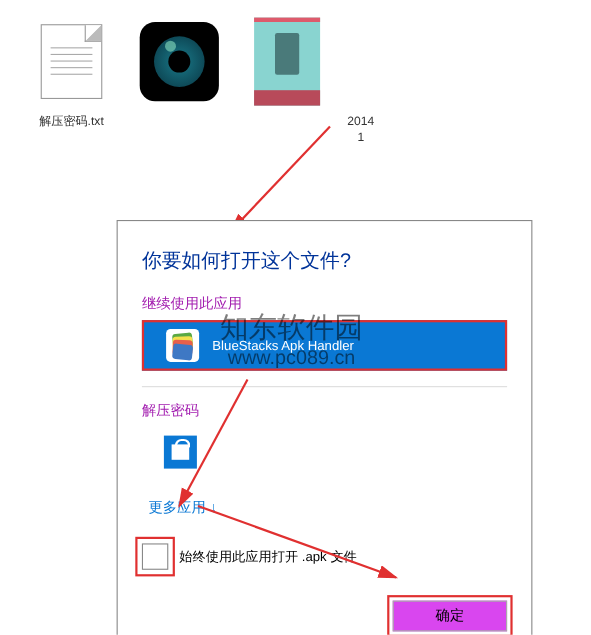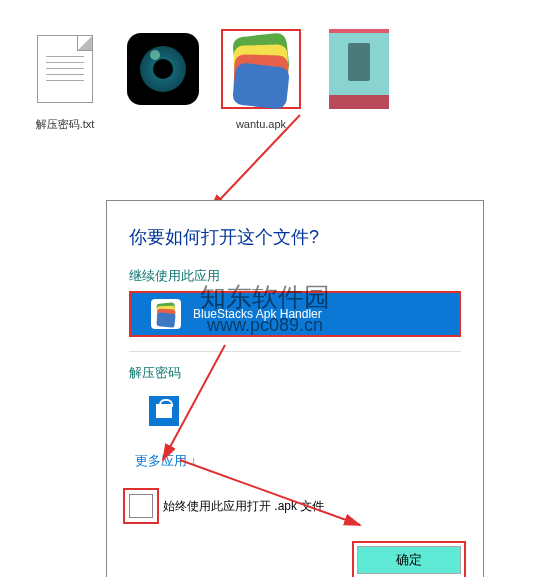--- a/index.html
+++ b/index.html
@@ -1,18 +1,18 @@
 <!DOCTYPE html>
 <html><head>
   <meta charset="utf-8">
   <style>
     * { margin: 0; padding: 0; box-sizing: border-box; }
     body { font-family: "Microsoft YaHei", sans-serif; font-size: 12px; background: #fff; width: 537px; height: 577px; position: relative; overflow: hidden; }
     
-    .file-grid { display: flex; gap: 8px; padding: 29px 20px 0 20px; }
+    .file-grid { display: flex; gap: 8px; padding: 16px 20px 0 20px; }
     .file-item { width: 90px; text-align: center; }
     .file-item.partial { width: 28px; overflow: hidden; }
     .file-icon-box { width: 80px; height: 80px; margin: 0 auto 8px; display: flex; align-items: center; justify-content: center; position: relative; }
     .file-item.highlighted .file-icon-box { border: 2px solid #e03030; padding: 4px; }
     .file-label { font-size: 11px; color: #333; line-height: 1.3; word-break: break-all; }
     
     .txt-icon { width: 56px; height: 68px; background: #fff; border: 1px solid #999; position: relative; }
     .txt-icon::before { content: ""; position: absolute; top: 0; right: 0; width: 14px; height: 14px; background: linear-gradient(135deg, #fff 48%, #bbb 52%); border-left: 1px solid #999; border-bottom: 1px solid #999; }
     .txt-lines { position: absolute; top: 20px; left: 8px; right: 8px; }
     .txt-lines div { height: 1px; background: #aaa; margin-bottom: 5px; }
@@ -27,21 +27,21 @@
     .s1 { background: #5aa944; top: 0; transform: translateX(-50%) rotate(-6deg); }
     .s2 { background: #f4e04d; top: 10px; transform: translateX(-50%) rotate(-2deg); }
     .s3 { background: #e7604a; top: 20px; transform: translateX(-50%) rotate(2deg); }
     .s4 { background: #3e78c4; top: 30px; transform: translateX(-50%) rotate(6deg); }
     
     .jpg-icon { width: 60px; height: 80px; background: #89d4d0; border-top: 4px solid #de5a6c; border-bottom: 14px solid #b84a5a; }
     .jpg-icon::after { content: ""; display: block; margin: 10px auto 0; width: 22px; height: 38px; background: #4a7a7a; border-radius: 2px; }
     
     .dialog { position: absolute; left: 106px; top: 200px; width: 378px; border: 1px solid #888; background: #fff; padding: 24px 22px 20px; }
     .dialog-title { font-size: 18px; color: #003399; margin-bottom: 18px; }
-    .dialog-sub { font-size: 13px; color: #0f766e; margin-bottom: 6px; }
+    .dialog-sub { font-size: 13px; color: #a21caf; margin-bottom: 6px; }
     
     .app-row { height: 46px; display: flex; align-items: center; gap: 12px; padding: 0 20px; margin-bottom: 4px; }
     .app-row.selected { background: #0a78d4; color: #fff; }
     .app-row.selected.highlighted { border: 2px solid #e03030; }
     
     .bs-icon { width: 30px; height: 30px; background: #fff; border-radius: 4px; display: flex; align-items: center; justify-content: center; }
     .bs-stack { position: relative; width: 22px; height: 22px; }
     .bs-stack .sheet { width: 18px; height: 14px; border-radius: 3px; }
     .bs-stack .s1 { top: 0; }
     .bs-stack .s2 { top: 3px; }
@@ -53,21 +53,21 @@
     .store-icon { width: 30px; height: 30px; background: #0a78d4; display: flex; align-items: center; justify-content: center; }
     .bag { width: 16px; height: 14px; background: #fff; position: relative; }
     .bag::before { content: ""; position: absolute; top: -5px; left: 3px; width: 10px; height: 6px; border: 2px solid #fff; border-bottom: none; border-radius: 6px 6px 0 0; }
     
     .more-link { color: #0a78d4; font-size: 13px; margin: 14px 0 24px 6px; display: inline-block; }
     
     .checkbox-row { display: flex; align-items: center; gap: 10px; margin-bottom: 28px; }
     .checkbox-box { width: 24px; height: 24px; border: 1px solid #888; }
     .checkbox-box.highlighted { outline: 2px solid #e03030; outline-offset: 4px; }
     
-    .ok-btn { float: right; width: 104px; height: 28px; background: #5eead4; border: 1px solid #aaa; font-size: 13px; cursor: pointer; }
+    .ok-btn { float: right; width: 104px; height: 28px; background: #d946ef; border: 1px solid #aaa; font-size: 13px; cursor: pointer; }
     .ok-btn.highlighted { outline: 2px solid #e03030; outline-offset: 3px; }
     
     .watermark { position: absolute; top: 280px; left: 200px; font-size: 26px; color: #000000; opacity: 0.5; pointer-events: none; text-align: center; }
     .watermark .sub { font-size: 18px; display: block; }
     
     .annot-arrow { position: absolute; pointer-events: none; }
   </style>
 </head>
 <body>
 
@@ -90,38 +90,33 @@
   <div class="file-item">
     <div class="file-icon-box">
       <div class="png-icon">
         <div class="lens-outer">
             <div class="lens-inner"></div>
           </div>
       </div>
     </div>
   </div>
 
-  <div class="file-item highlighted">
-    <div class="file-icon-box">
-      <div class="apk-icon">
-        <div class="sheet s1"></div>
-          <div class="sheet s2"></div>
-          <div class="sheet s3"></div>
-          <div class="sheet s4"></div>
-      </div>
-    </div>
-    <div class="file-label">wantu.apk</div>
-  </div>
 
   <div class="file-item">
     <div class="file-icon-box">
       <div class="jpg-icon"></div>
     </div>
   </div>
 
+  <div class="file-item partial">
+    <div class="file-icon-box">
+      
+    </div>
+    <div class="file-label">20141</div>
+  </div>
 </div>
 
 <svg class="annot-arrow" style="left:200px;top:110px;width:110px;height:110px">
   <defs>
       <marker id="ah1" markerWidth="10" markerHeight="10" refX="8" refY="3" orient="auto">
         <path d="M0,0 L9,3 L0,6 Z" fill="#e03030"></path>
       </marker>
     </defs>
   <line x1="100" y1="5" x2="10" y2="100" stroke="#e03030" stroke-width="2" marker-end="url(#ah1)"></line>
 </svg>

